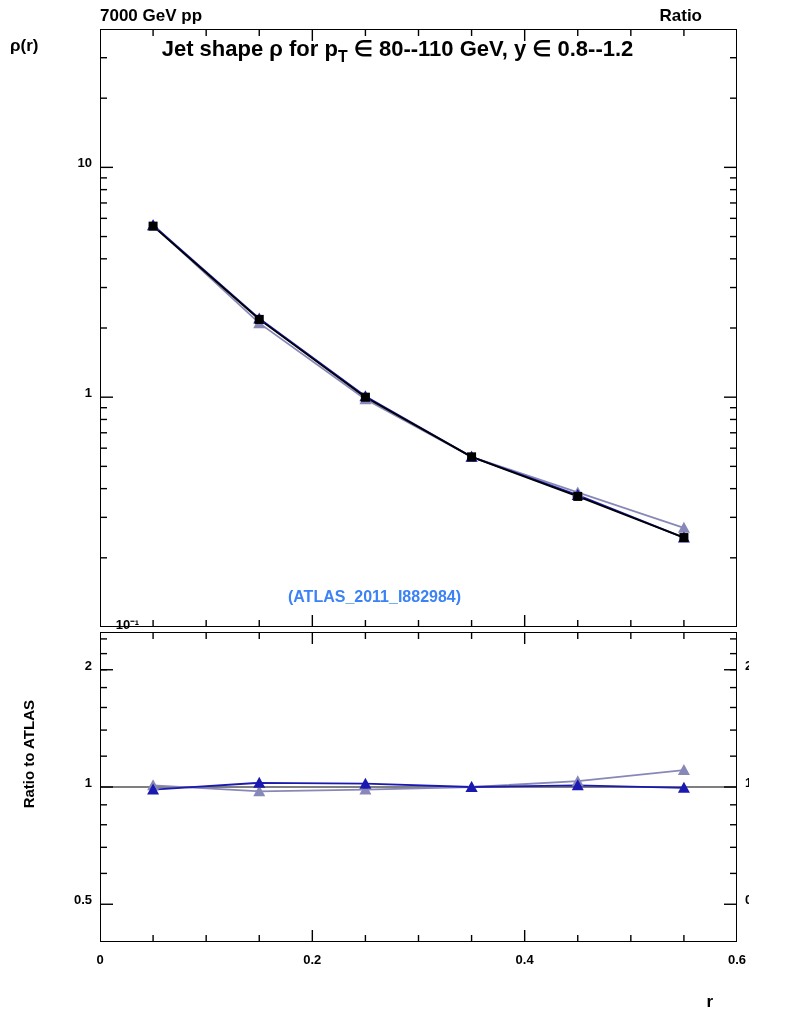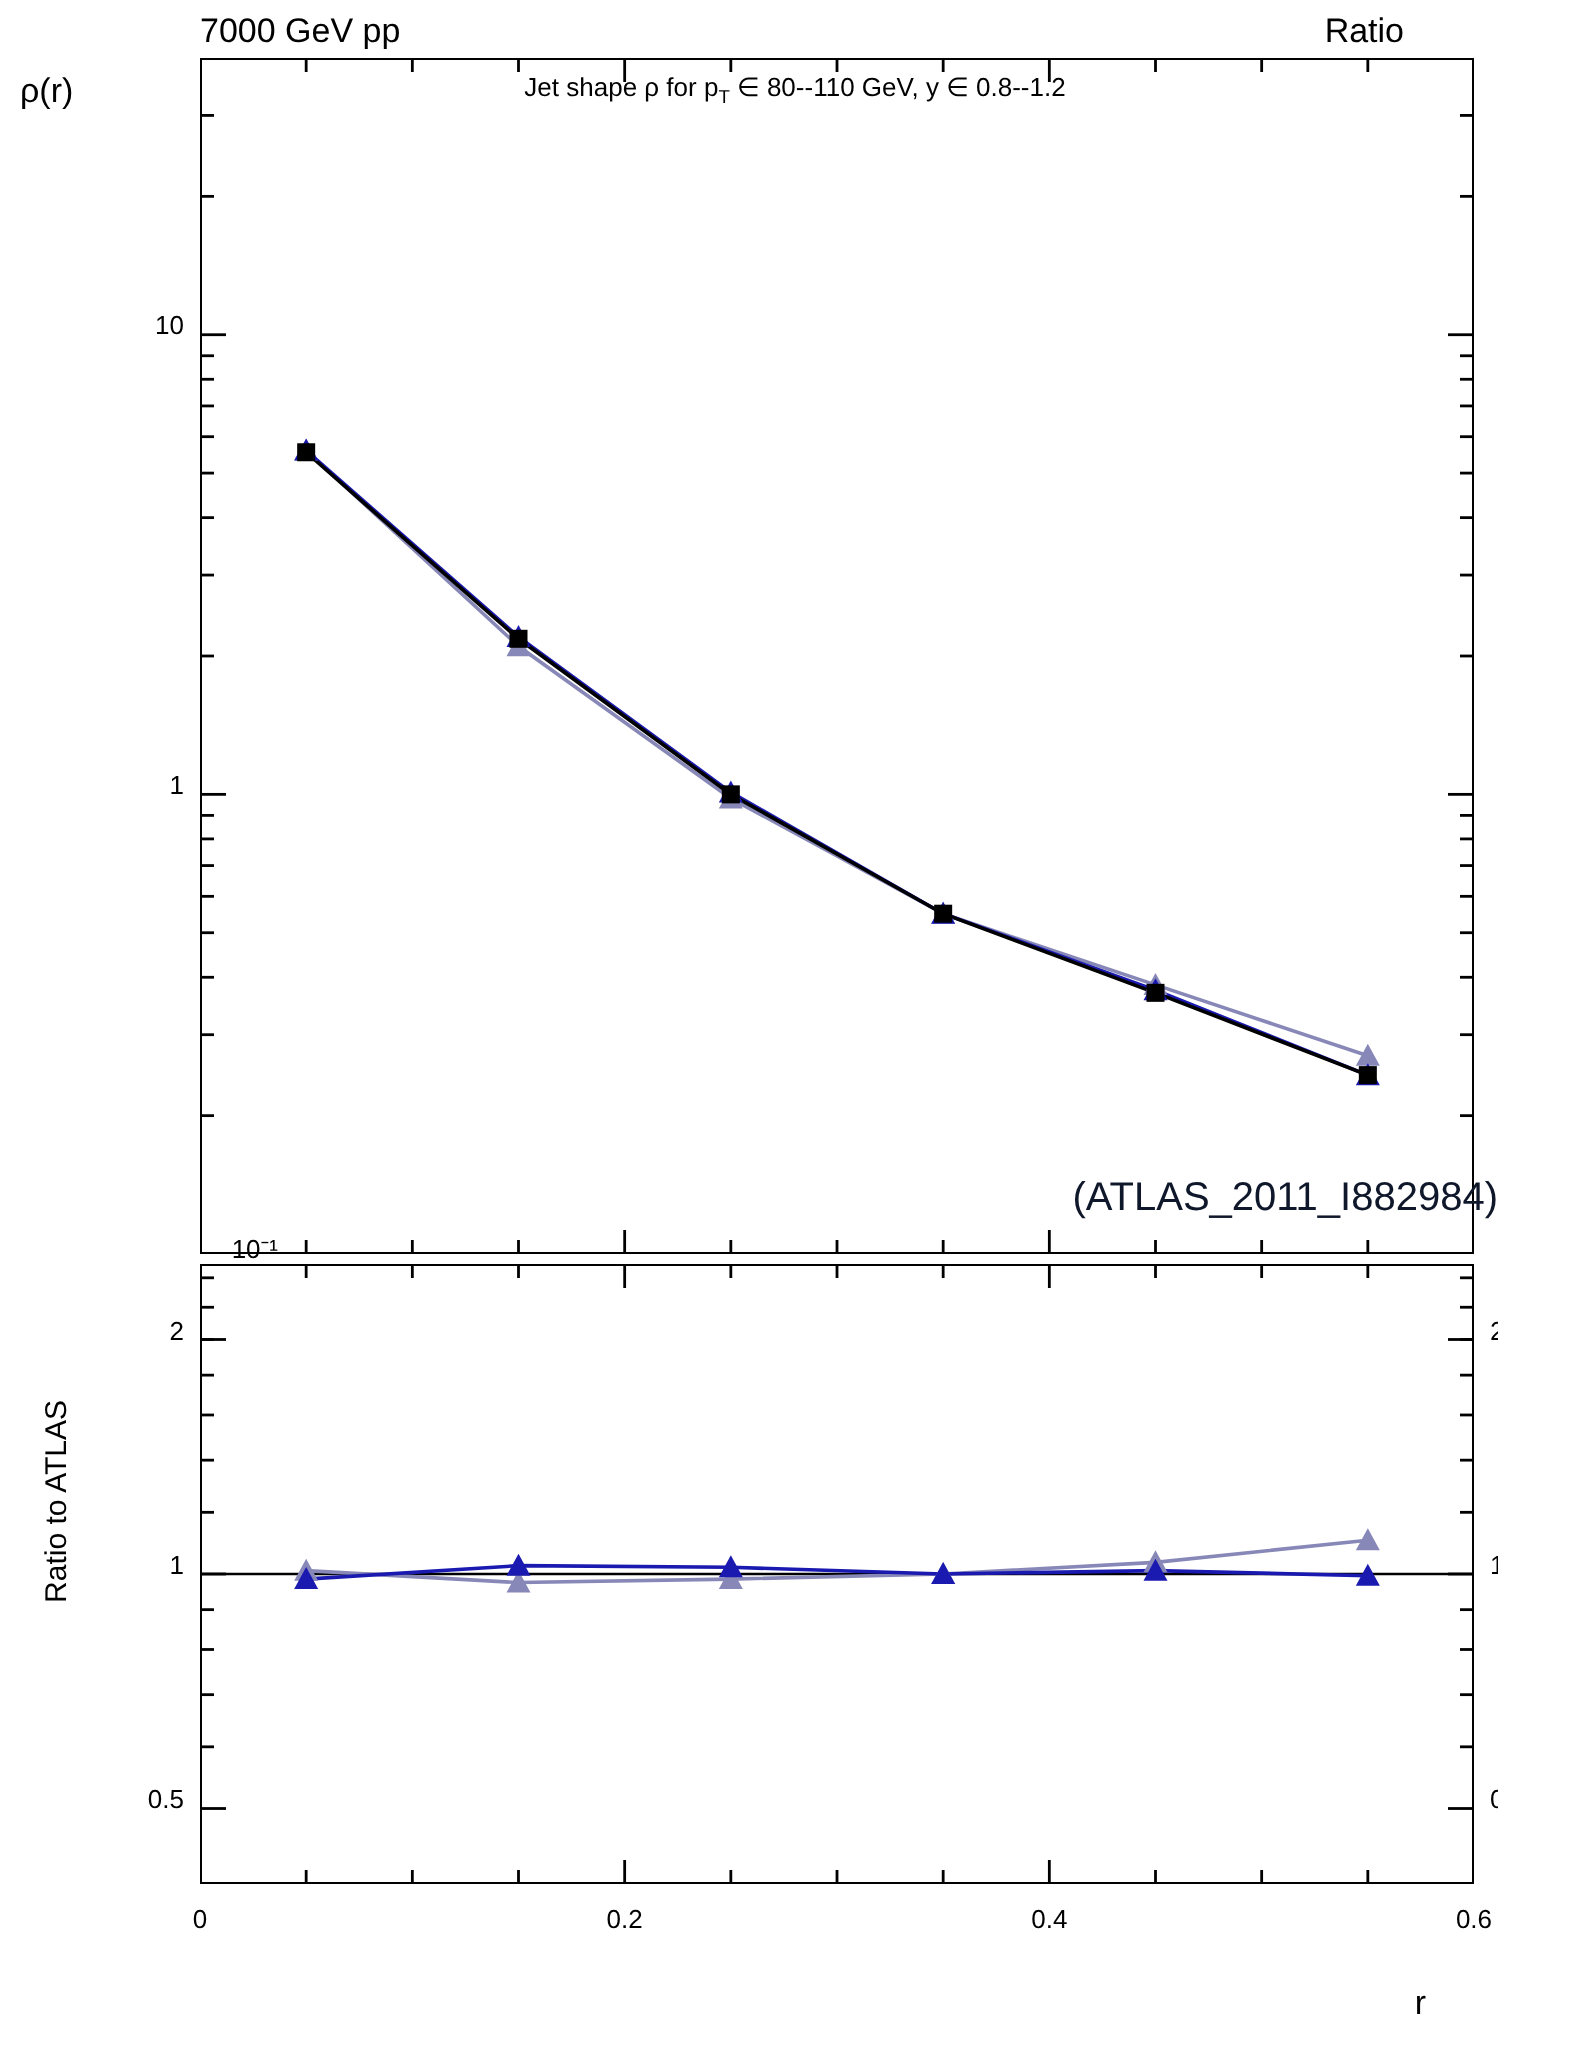--- a/index.html
+++ b/index.html
@@ -10,20 +10,21 @@
   body {
     font-family: "Liberation Sans", sans-serif;
     color: #000000;
   }
   #page {
     position: relative;
     width: 749px;
     height: 1024px;
     overflow: hidden;
     background: #ffffff;
+    font-weight: bold;
   }
   .abs { position: absolute; }
   .hdr-left {
     left: 100px; top: 6px;
     font-size: 17px;
   }
   .hdr-right {
     right: 47px; top: 6px;
     font-size: 17px;
   }
@@ -36,21 +37,21 @@
   }
   #ratio-frame {
     left: 100px; top: 632px;
     width: 637px; height: 310px;
     border: 1.4px solid #000;
     box-sizing: border-box;
   }
   .plot-title {
     left: 0; right: 0; top: 36px;
     text-align: center;
-    font-size: 13px;
+    font-size: 22px;
     margin-left: 46px;
   }
   .ylabel-main {
     left: 10px; top: 36px;
     font-size: 17px;
   }
   .ylabel-ratio {
     left: 20px; top: 700px;
     font-size: 15px;
     transform-origin: left top;
@@ -109,23 +110,23 @@
     width: 0; height: 0;
     border-left: 6px solid transparent;
     border-right: 6px solid transparent;
     border-bottom: 11px solid #1a1ab0;
     position: relative;
     z-index: 2;
   }
   .legend-label { padding-left: 6px; }
   .watermark {
     left: 0; right: 0; top: 588px;
-    text-align: right;
-    font-size: 20px;
-    color: #0f172a;
+    text-align: center;
+    font-size: 16px;
+    color: #3b82f6;
   }
   svg { display: block; }
   .sub { font-size: 0.72em; vertical-align: -0.35em; }
 </style>
 </head>
 <body>
 
 <div id="page">
 
   <div class="abs hdr-left">7000 GeV pp</div>

